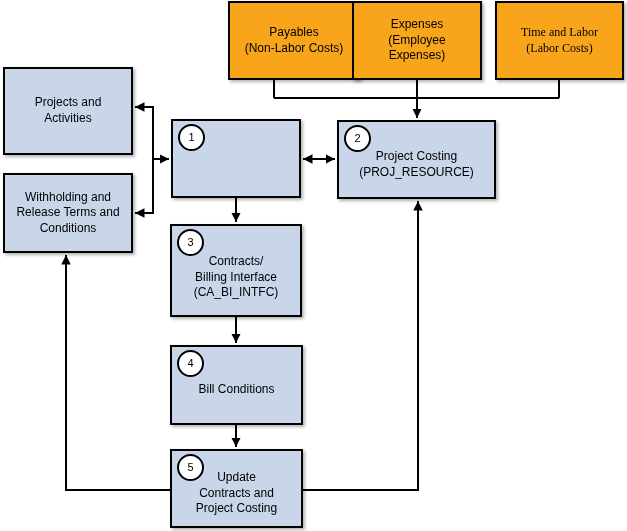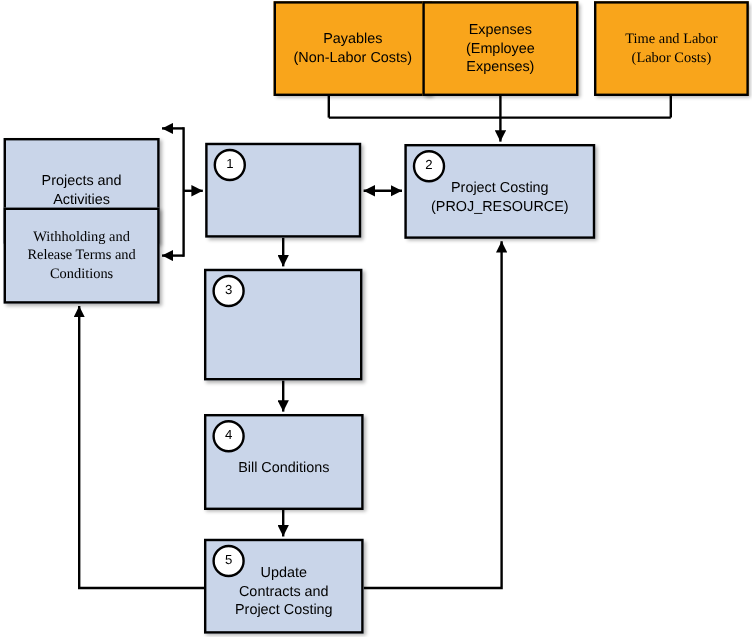--- a/index.html
+++ b/index.html
@@ -82,43 +82,46 @@
     <span class="label">Expenses
 (Employee
 Expenses)</span>
   </div>
 
   <div class="node source" style="left:495px;top:1px;width:129px;height:79px;font-family:Liberation Serif, serif;">
     <span class="label">Time and Labor
 (Labor Costs)</span>
   </div>
 
-  <div class="node process" style="left:3px;top:67px;width:130px;height:88px;margin-top:48px;">
+  <div class="node process" style="left:3px;top:67px;width:130px;height:88px;">
     <span class="label">Projects and
 Activities</span>
   </div>
 
-  <div class="node process" style="left:3px;top:173px;width:130px;height:80px;font-family:Liberation Serif, serif;">
+  <div class="node process" style="left:3px;top:173px;width:130px;height:80px;">
     <span class="label">Withholding and
 Release Terms and
 Conditions</span>
   </div>
 
   <div class="node process" style="left:171px;top:119px;width:130px;height:79px;padding-top:14px;">
     <span class="step-badge">1</span>
   </div>
 
   <div class="node process" style="left:337px;top:120px;width:159px;height:79px;padding-top:10px;">
     <span class="step-badge">2</span>
     <span class="label">Project Costing
 (PROJ_RESOURCE)</span>
   </div>
 
   <div class="node process" style="left:170px;top:224px;width:132px;height:93px;padding-top:14px;">
     <span class="step-badge">3</span>
+    <span class="label">Contracts/
+Billing Interface
+(CA_BI_INTFC)</span>
   </div>
 
   <div class="node process" style="left:170px;top:345px;width:133px;height:80px;padding-top:10px;">
     <span class="step-badge">4</span>
     <span class="label">Bill Conditions</span>
   </div>
 
   <div class="node process" style="left:170px;top:449px;width:133px;height:79px;padding-top:10px;">
     <span class="step-badge">5</span>
     <span class="label">Update

